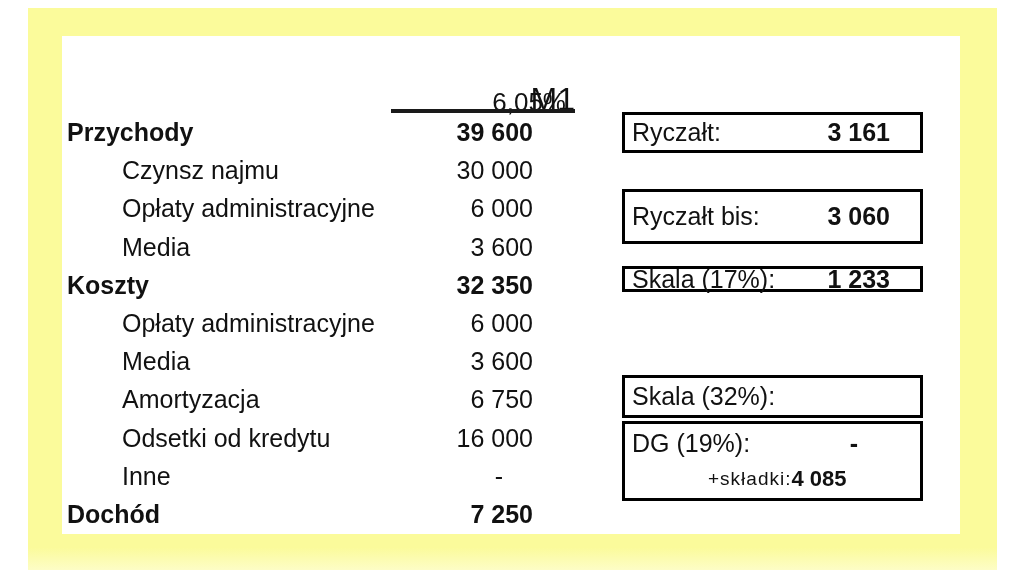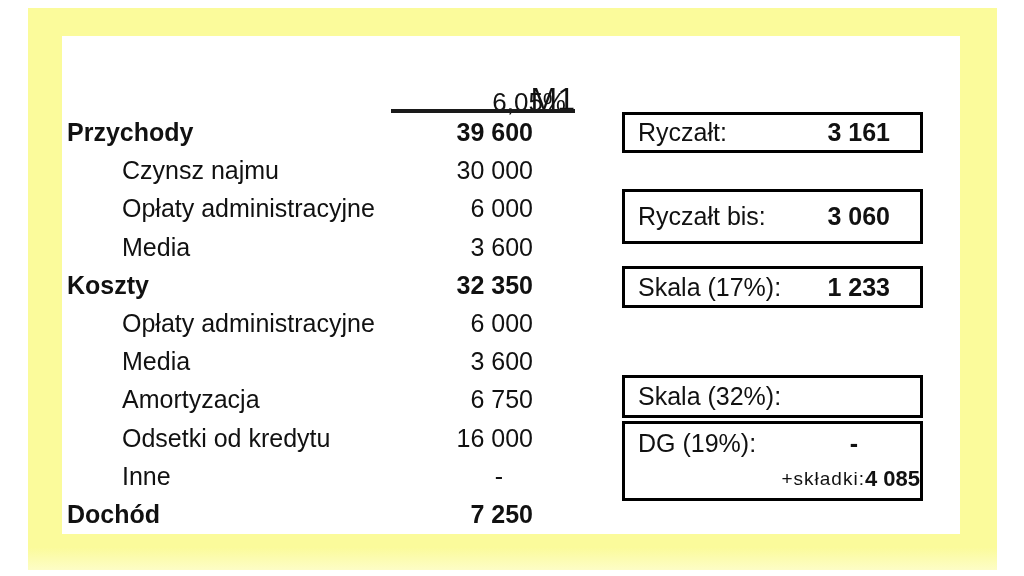--- a/index.html
+++ b/index.html
@@ -53,33 +53,33 @@
 
   
   .tax-box {
     position: absolute; left: 622px; width: 301px;
     border: 3px solid #000000; background: #ffffff;
   }
   .tax-box .brow {
     display: flex; justify-content: space-between; align-items: center;
     height: 100%; font-size: 25px;
   }
-  .tax-box .blbl { padding-left: 13px; white-space: nowrap; }
+  .tax-box .blbl { padding-left: 7px; white-space: nowrap; }
   .tax-box .bval { font-weight: bold; padding-right: 30px; white-space: nowrap; }
   .tax-box .bval.dash { padding-right: 62px; }
 
   .box-1 { top: 112px; height: 41px; }
   .box-2 { top: 189px; height: 55px; }
-  .box-3 { top: 266px; height: 42px; text-align: center; }
+  .box-3 { top: 266px; height: 26px; text-align: center; }
   .box-4 { top: 343px; height: 43px; margin-top: 32px; }
   .box-5 { top: 421px; height: 80px; }
 
   .box-5 .brow { height: 38px; }
   .box-5 .sub-row {
-    display: flex; justify-content: flex-end; align-items: center;
+    display: flex; justify-content: flex-start; align-items: center;
     height: 34px;
   }
   .box-5 .sub-lbl {
     padding-left: 83px; font-size: 19px; letter-spacing: 1px; white-space: nowrap;
   }
   .box-5 .sub-val { font-weight: bold; font-size: 22px; white-space: nowrap; }
 </style>
 </head>
 <body>
 

